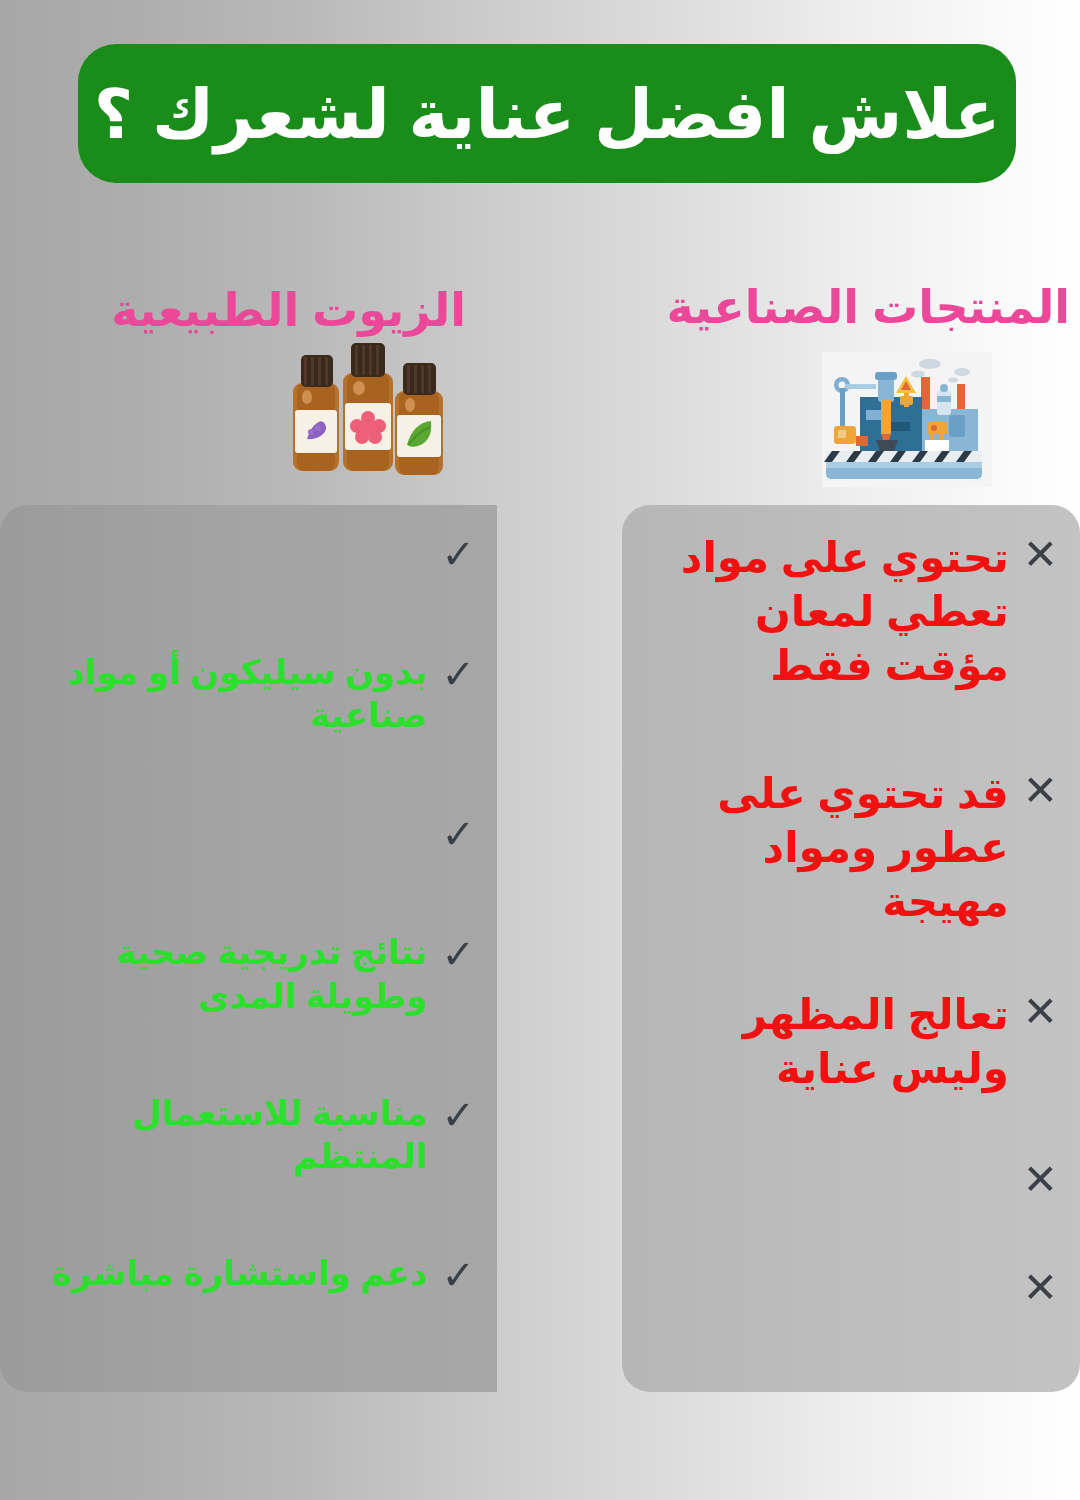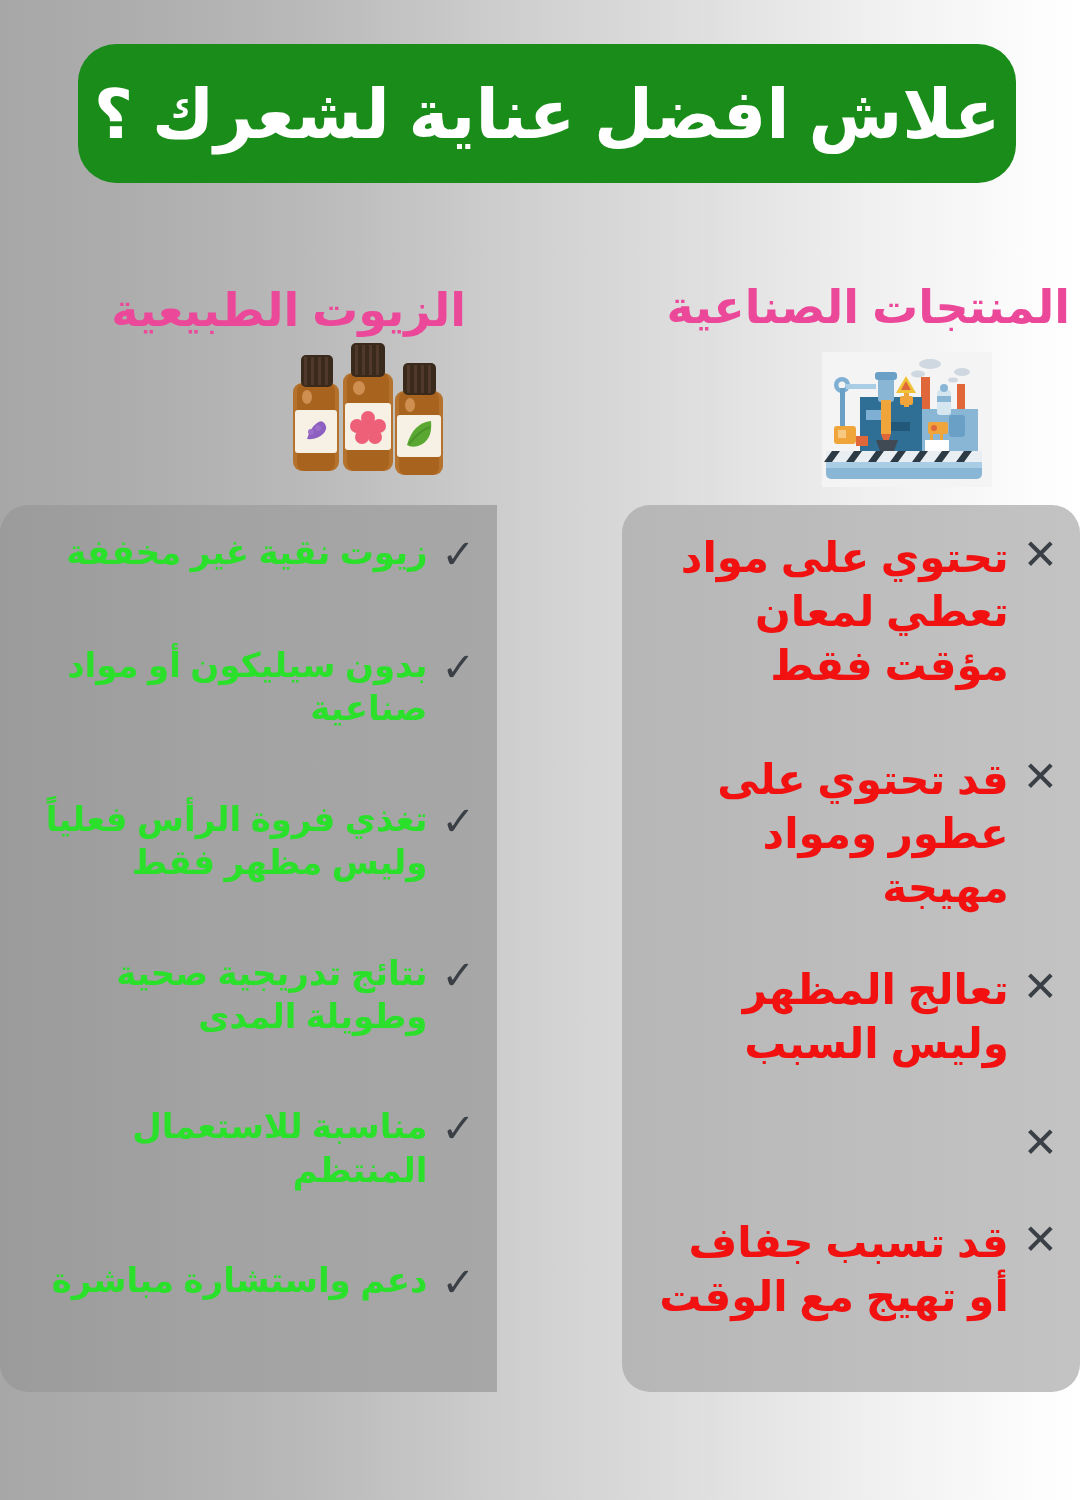--- a/index.html
+++ b/index.html
@@ -257,31 +257,29 @@
     <rect x="4" y="110" width="156" height="17" rx="5" fill="#8ab6d6"></rect>
     <rect x="4" y="110" width="156" height="6" fill="#a9cde4"></rect>
   </svg>
 </div>
 
 <div class="card left-card">
   <div class="card-list">
 
     <div class="list-row">
       <span class="mark check">✓</span>
-      <span class="row-text">زيوت نقية غير مخففة</span>
     </div>
 
     <div class="list-row">
       <span class="mark check">✓</span>
       <span class="row-text">بدون سيليكون أو مواد صناعية</span>
     </div>
 
     <div class="list-row">
       <span class="mark check">✓</span>
-      <span class="row-text">تغذي فروة الرأس فعلياً وليس مظهر فقط</span>
     </div>
 
     <div class="list-row">
       <span class="mark check">✓</span>
       <span class="row-text">نتائج تدريجية صحية وطويلة المدى</span>
     </div>
 
     <div class="list-row">
       <span class="mark check">✓</span>
       <span class="row-text">مناسبة للاستعمال المنتظم</span>
@@ -303,26 +301,25 @@
       <span class="row-text">تحتوي على مواد تعطي لمعان مؤقت فقط</span>
     </div>
 
     <div class="list-row">
       <span class="mark cross">✕</span>
       <span class="row-text">قد تحتوي على عطور ومواد مهيجة</span>
     </div>
 
     <div class="list-row">
       <span class="mark cross">✕</span>
-      <span class="row-text">تعالج المظهر وليس السبب</span>
-    </div>
-
-    <div class="list-row">
-      <span class="mark cross">✕</span>
-    </div>
-
-    <div class="list-row">
-      <span class="mark cross">✕</span>
-      <span class="row-text">قد تسبب جفاف أو تهيج مع الوقت</span>
+      <span class="row-text">تعالج المظهر وليس عناية</span>
+    </div>
+
+    <div class="list-row">
+      <span class="mark cross">✕</span>
+    </div>
+
+    <div class="list-row">
+      <span class="mark cross">✕</span>
     </div>
 
   </div>
 </div>
 
 </body></html>

